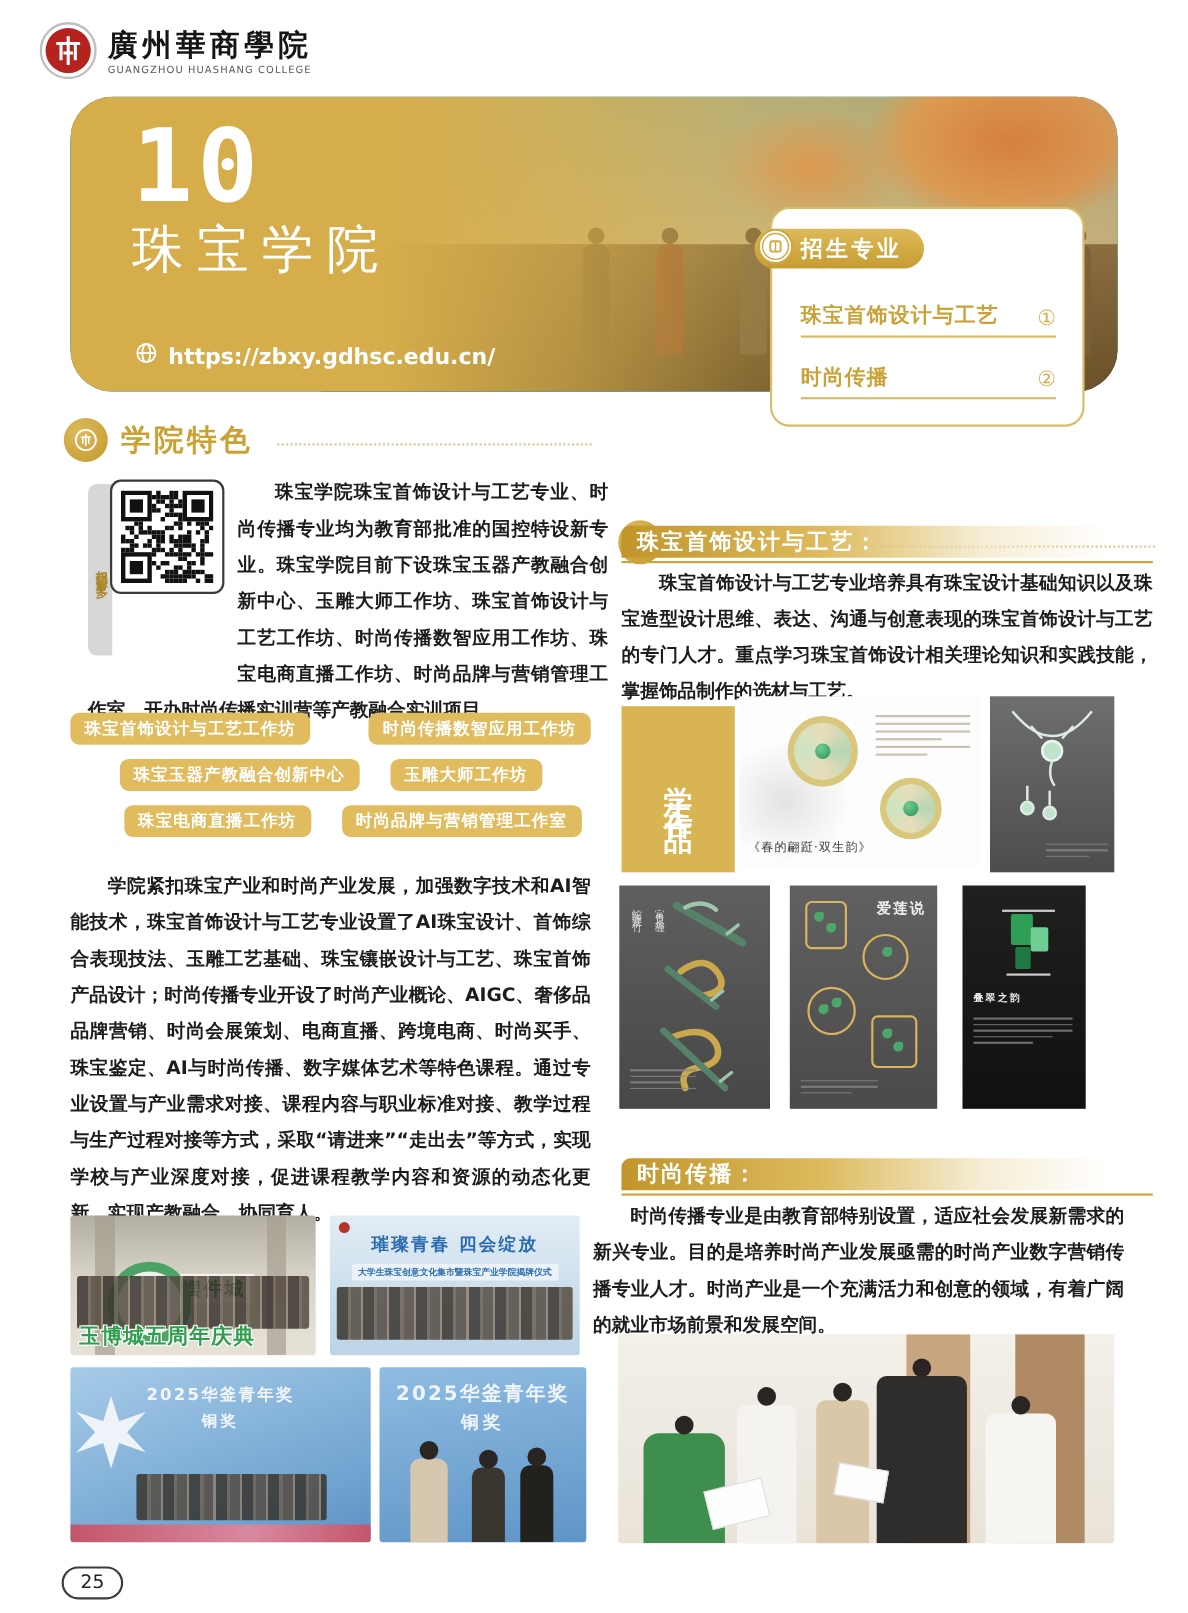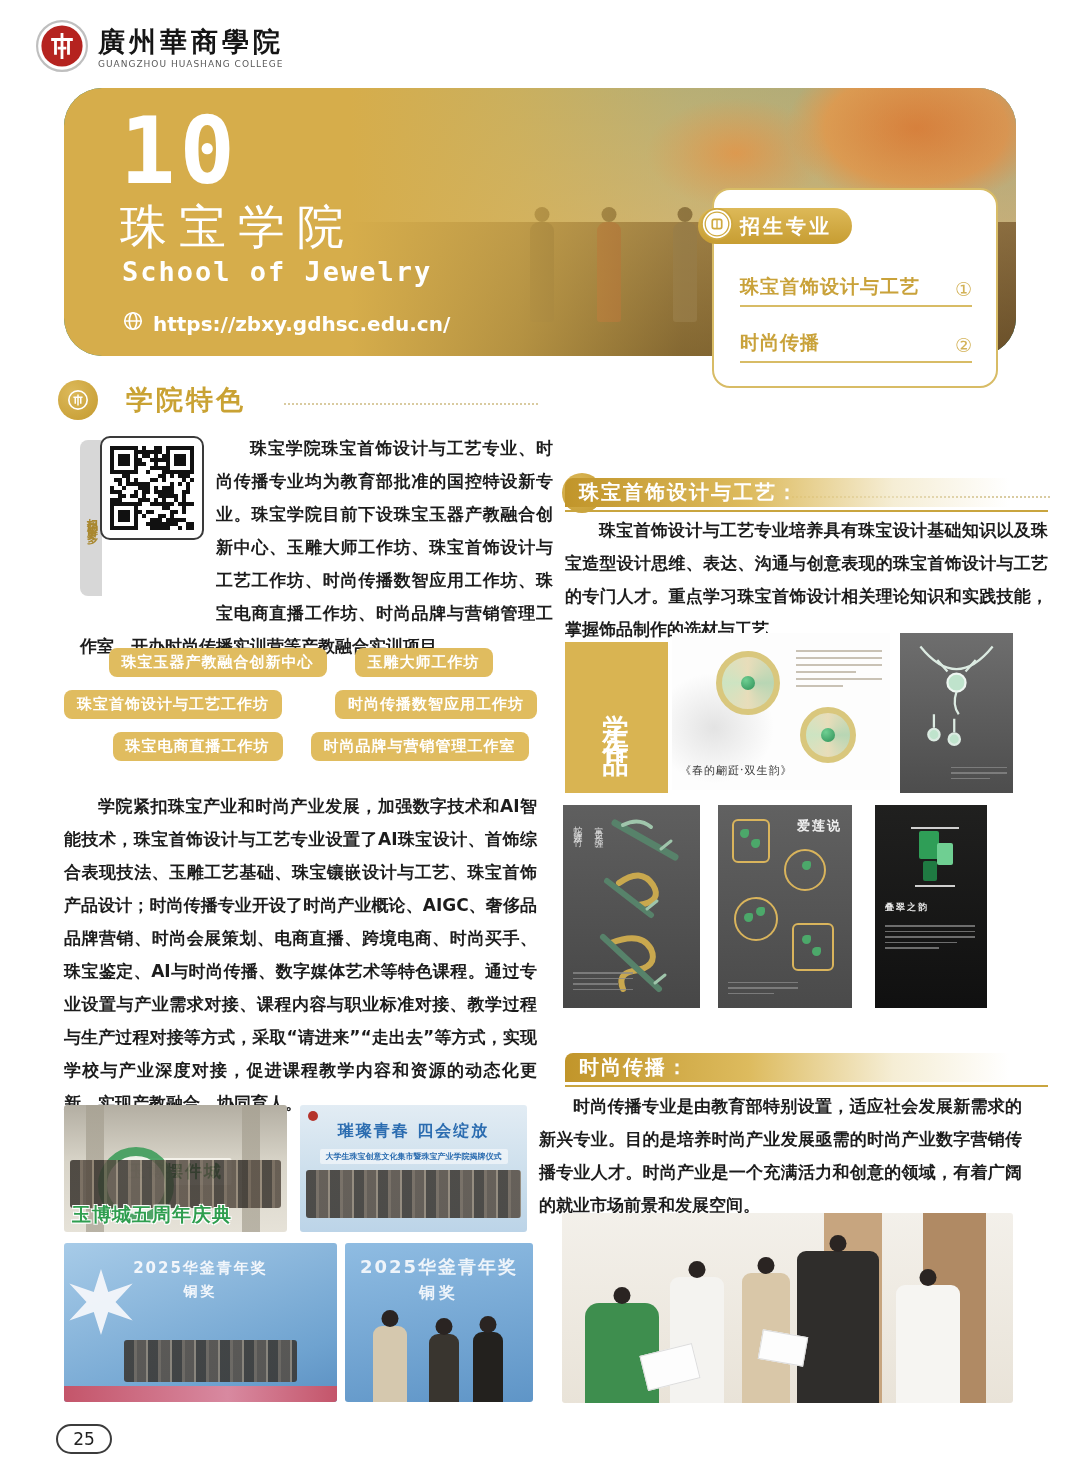--- a/index.html
+++ b/index.html
@@ -18,28 +18,28 @@
   .cloud.c2{right:190px;top:10px;width:180px;height:110px;background:radial-gradient(closest-side,#e8915a,rgba(232,145,90,0));}
   .hero-stage{position:absolute;left:24%;right:0;top:50%;bottom:0;background:linear-gradient(180deg,#6b5a42,#352a1d);}
   .hero-gold{position:absolute;inset:0;background:linear-gradient(90deg,#d6ad4b 0%,#d6ad4b 30%,rgba(214,173,75,.78) 48%,rgba(210,165,70,.5) 65%,rgba(190,140,60,.38) 100%);}
   .person{position:absolute;bottom:34px;width:24px;height:100px;background:#3a3028;border-radius:9px 9px 3px 3px;opacity:.8;}
   .person::before{content:"";position:absolute;top:-15px;left:50%;transform:translateX(-50%);width:15px;height:15px;border-radius:50%;background:#2d2620;}
   .hero-num{position:absolute;left:56px;top:10px;font-family:"DejaVu Sans Mono",monospace;font-size:92px;font-weight:700;color:#fff;letter-spacing:4px;}
   .hero-title{position:absolute;left:56px;top:108px;font-size:47px;font-weight:400;color:#fff;letter-spacing:12px;}
   .hero-sub{position:absolute;left:58px;top:168px;font-size:27px;font-weight:700;color:#fff;letter-spacing:2px;font-family:"DejaVu Sans Mono",monospace;}
   .hero-url{position:absolute;left:58px;top:222px;display:flex;align-items:center;gap:9px;color:#fff;font-size:20px;font-weight:700;}
   
-  .enroll{position:absolute;left:700px;top:188px;width:282px;height:196px;background:#fff;border:2px solid #d8bc66;border-radius:18px;z-index:5;margin-left:12px;}
+  .enroll{position:absolute;left:700px;top:188px;width:282px;height:196px;background:#fff;border:2px solid #d8bc66;border-radius:18px;z-index:5;}
   .enroll-pill{position:absolute;left:-16px;top:18px;height:36px;display:flex;align-items:center;gap:6px;background:linear-gradient(180deg,#ddb958,#c79d32);border-radius:20px;padding:0 20px 0 2px;}
   .enroll-pill-title{color:#fff;font-size:20px;font-weight:800;letter-spacing:3px;}
   .enroll-item{position:absolute;left:26px;width:232px;display:flex;align-items:flex-end;justify-content:space-between;border-bottom:2px solid #d8bc66;padding-bottom:5px;}
   .enroll-item .nm{color:#c9a23a;font-size:19px;font-weight:800;letter-spacing:1px;}
   .enroll-item .no{color:#d3b257;font-size:19px;font-weight:400;}
   
-  .sec-head{position:absolute;display:flex;align-items:center;gap:28px;}
+  .sec-head{position:absolute;display:flex;align-items:center;gap:12px;}
   .icon-circle{width:40px;height:40px;border-radius:50%;background:radial-gradient(circle at 35% 30%,#dcb95a,#c49a2f);display:flex;align-items:center;justify-content:center;flex:none;}
   .sec-title{font-size:27px;font-weight:800;color:#c9a233;letter-spacing:3px;white-space:nowrap;}
   .dotline{flex:1;border-top:2px dotted #d9cba0;margin-left:10px;height:0;transform:translateY(4px);}
   
   .para{font-size:17px;line-height:33px;font-weight:600;color:#1c1c1c;text-align:justify;text-indent:2em;}
   
   .qr-wrap{position:absolute;left:64px;top:432px;width:473px;padding-left:16px;}
   .qr-block{float:left;width:120px;height:166px;margin:4px 16px 0 0;position:relative;}
   .qr-tab{position:absolute;left:0;top:4px;width:22px;height:156px;background:#d7d7d7;border-radius:8px 0 0 8px;display:flex;align-items:center;justify-content:center;}
   .qr-tab span{writing-mode:vertical-rl;font-size:11px;color:#a9882f;font-weight:700;letter-spacing:3px;}
@@ -139,21 +139,20 @@
     <div class="person" style="left:49%;"></div>
     <div class="person" style="left:56%;background:#7e2f26;"></div>
     <div class="person" style="left:64%;background:#5c544a;"></div>
     <div class="person" style="left:72%;background:#2c2824;"></div>
     <div class="person" style="left:80%;background:#18150f;height:112px;"></div>
     <div class="person" style="left:88%;background:#6a6157;"></div>
     <div class="person" style="left:95%;background:#4b423a;"></div>
     <div class="hero-gold"></div>
     <div class="hero-num">10</div>
     <div class="hero-title">珠宝学院</div>
-    <div class="hero-sub">School of Jewelry</div>
     <div class="hero-url">
       <span>
         <svg width="22" height="22" viewBox="0 0 24 24" fill="none" stroke="#fff" stroke-width="1.8">
           <circle cx="12" cy="12" r="9"></circle>
             <ellipse cx="12" cy="12" rx="4" ry="9"></ellipse>
             <path d="M3.5 12h17"></path>
         </svg>
       </span>
       <span>https://zbxy.gdhsc.edu.cn/</span>
     </div>
@@ -360,27 +359,27 @@
               <rect x="76" y="80" width="4" height="4"></rect>
               <rect x="80" y="80" width="4" height="4"></rect>
             </g>
           </svg>
       </div>
     </div>
     <div class="para">珠宝学院珠宝首饰设计与工艺专业、时尚传播专业均为教育部批准的国控特设新专业。珠宝学院目前下设珠宝玉器产教融合创新中心、玉雕大师工作坊、珠宝首饰设计与工艺工作坊、时尚传播数智应用工作坊、珠宝电商直播工作坊、时尚品牌与营销管理工作室，开办时尚传播实训营等产教融合实训项目。</div>
   </div>
 
   <div class="tags">
+    <div class="tag-row r2">
+      <span class="tag">珠宝首饰设计与工艺工作坊</span>
+      <span class="tag">时尚传播数智应用工作坊</span>
+    </div>
     <div class="tag-row r1">
       <span class="tag">珠宝玉器产教融合创新中心</span>
       <span class="tag">玉雕大师工作坊</span>
-    </div>
-    <div class="tag-row r2">
-      <span class="tag">珠宝首饰设计与工艺工作坊</span>
-      <span class="tag">时尚传播数智应用工作坊</span>
     </div>
     <div class="tag-row r3">
       <span class="tag">珠宝电商直播工作坊</span>
       <span class="tag">时尚品牌与营销管理工作室</span>
     </div>
   </div>
 
   <div class="para" style="position:absolute;left:64px;top:790px;width:473px;">学院紧扣珠宝产业和时尚产业发展，加强数字技术和AI智能技术，珠宝首饰设计与工艺专业设置了AI珠宝设计、首饰综合表现技法、玉雕工艺基础、珠宝镶嵌设计与工艺、珠宝首饰产品设计；时尚传播专业开设了时尚产业概论、AIGC、奢侈品品牌营销、时尚会展策划、电商直播、跨境电商、时尚买手、珠宝鉴定、AI与时尚传播、数字媒体艺术等特色课程。通过专业设置与产业需求对接、课程内容与职业标准对接、教学过程与生产过程对接等方式，采取“请进来”“走出去”等方式，实现学校与产业深度对接，促进课程教学内容和资源的动态化更新，实现产教融合、协同育人。</div>
 
   <div class="photo p1">

